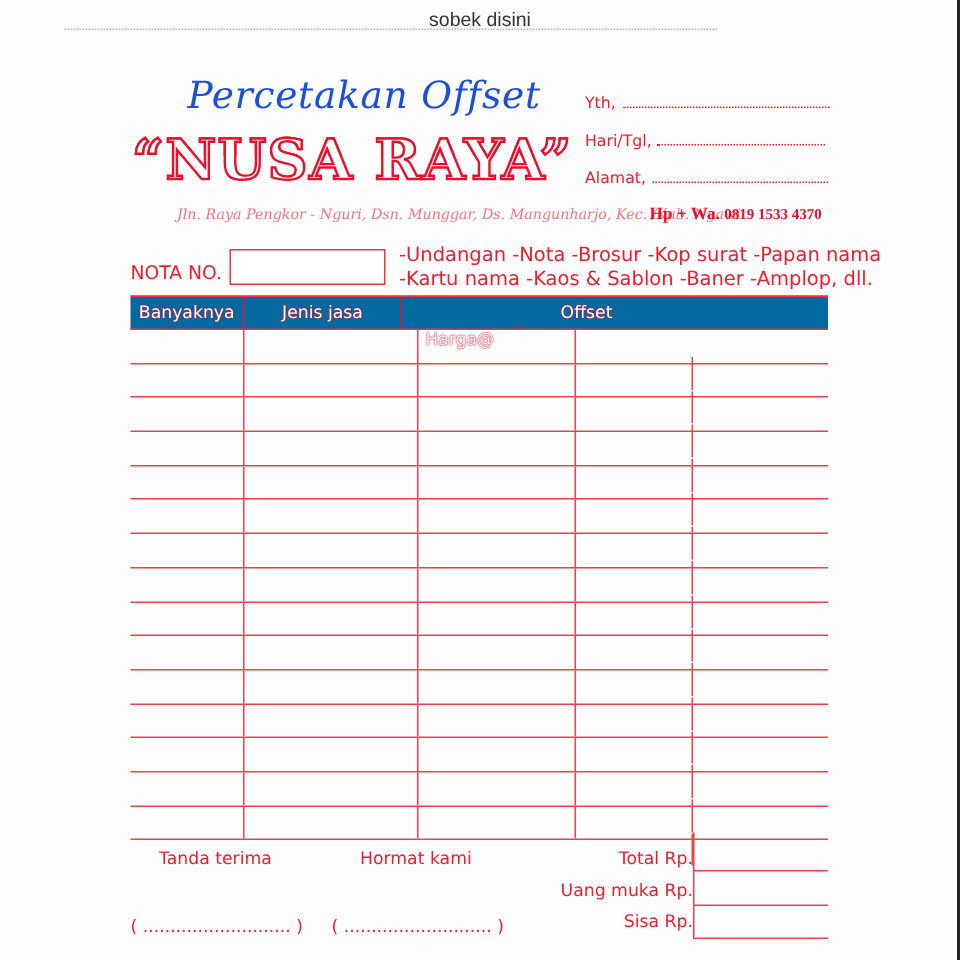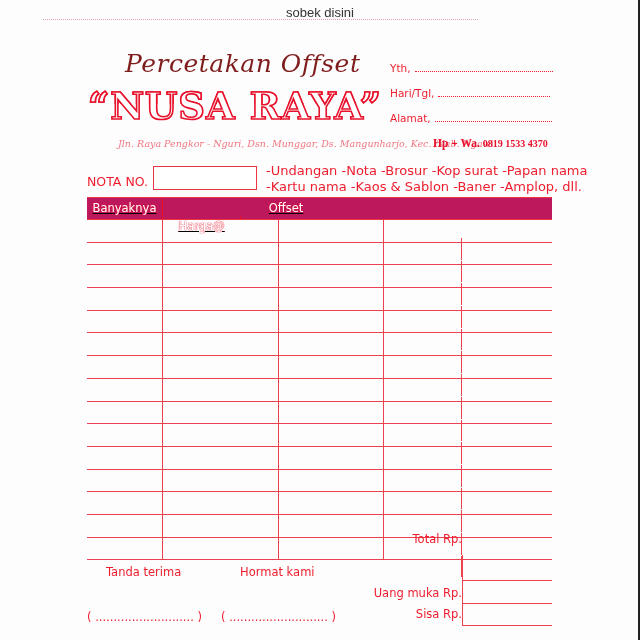--- a/index.html
+++ b/index.html
@@ -1,33 +1,33 @@
 <!DOCTYPE html>
 <html><head>
 <meta charset="utf-8">
 <style>
   html, body { margin:0; padding:0; }
   body { width:640px; height:640px; background:#fdfdfd; position:relative; overflow:hidden; font-family:"DejaVu Sans", sans-serif; }
   .right-edge { position:absolute; top:0; right:0; width:2px; height:640px; background:#222; }
   .tear-label { position:absolute; top:5px; left:0; width:640px; text-align:center; font-family:"Liberation Sans", sans-serif; font-size:13px; color:#333; }
   .tear-line { position:absolute; top:19px; left:43px; width:435px; border-top:1px dotted #e8a0a8; }
-  .script { position:absolute; font-family:"DejaVu Serif", serif; font-style:italic; color:#7f1d1d; }
+  .script { position:absolute; font-family:"DejaVu Serif", serif; font-style:italic; color:#1d4ed8; }
   .title-sub { top:49px; left:125px; font-size:25px; letter-spacing:0.5px; }
   .title-main { position:absolute; top:84px; left:88px; font-family:"DejaVu Serif", serif; font-weight:bold; font-size:37px; letter-spacing:1px; color:#fff;
     -webkit-text-stroke:1.6px #e8102a; background:linear-gradient(#e8102a 0%, #e8102a 45%, transparent 45%); -webkit-background-clip:text; background-clip:text; }
   .address { top:138px; left:118px; font-size:9.5px; color:#f07782; white-space:nowrap; }
   .hp { position:absolute; top:137px; left:433px; font-family:"Liberation Serif", serif; font-weight:bold; font-size:11.5px; color:#e8102a; white-space:nowrap; }
   .hp .num { font-size:10px; }
   .field { position:absolute; left:390px; font-family:"DejaVu Sans", sans-serif; font-size:10.5px; color:#ee1d2e; white-space:nowrap; }
   .field .dots { display:inline-block; width:140px; border-bottom:1px dotted #ee1d2e; margin-left:4px; height:9px; }
   .nota-label { position:absolute; top:174px; left:87px; font-family:"DejaVu Sans", sans-serif; font-size:12.5px; color:#ee1d2e; }
   .nota-box { position:absolute; top:166px; left:153px; width:102px; height:22px; border:1px solid #ee3344; background:#fff; }
   .services { position:absolute; left:266px; font-family:"DejaVu Sans", sans-serif; font-size:13px; color:#ee1d2e; white-space:nowrap; }
   .table { position:absolute; top:197px; left:87px; width:465px; }
-  .thead { display:flex; height:21px; background:#be185d; border-top:1px solid #ee3344; border-bottom:1px solid #ee3344;text-decoration:underline; }
+  .thead { display:flex; height:21px; background:#0369a1; border-top:1px solid #ee3344; border-bottom:1px solid #ee3344; }
   .th { font-family:"DejaVu Sans", sans-serif; font-size:11.5px; color:#fff; text-align:center; line-height:21px; border-right:1px solid #e8102a; box-sizing:border-box;
     text-shadow: 0 0 1px #e8102a, 0 0 1px #e8102a; }
   .th:last-child { border-right:none; }
   .row { display:flex; height:22.7px; border-bottom:1px solid #f0404f; box-sizing:border-box; }
   .cell { border-right:1px solid #f0404f; box-sizing:border-box; height:100%; }
   .cell:last-child { border-right:none; }
   .c1 { width:76px; } .c2 { width:116px; } .c3 { width:105px; } .c4 { width:78px;margin-top:18px; } .c5 { width:90px; }
   .sig-label { position:absolute; top:565px; font-family:"DejaVu Sans", sans-serif; font-size:11.5px; color:#ee1d2e; }
   .sig-line { position:absolute; top:610px; font-family:"DejaVu Sans", sans-serif; font-size:11.5px; color:#ee1d2e; white-space:nowrap; }
   .sum-label { position:absolute; right:178px; font-family:"DejaVu Sans", sans-serif; font-size:11.5px; color:#ee1d2e; text-align:right; white-space:nowrap; }
@@ -62,20 +62,21 @@
 
 <div class="nota-label">NOTA NO.</div>
 <div class="nota-box"></div>
 
 <div class="services" style="top:163px;">-Undangan -Nota -Brosur -Kop surat -Papan nama</div>
 <div class="services" style="top:179px;">-Kartu nama -Kaos &amp; Sablon -Baner -Amplop, dll.</div>
 
 <div class="table">
   <div class="thead">
     <div class="th c1">Banyaknya</div>
+    <div class="th c3">Jenis jasa</div>
     <div class="th c4">Harga@</div>
     <div class="th c5">Offset</div>
   </div>
   <div id="rows">
       <div class="row">
         <div class="cell c1"></div>
         <div class="cell c2"></div>
         <div class="cell c3"></div>
         <div class="cell c4"></div>
         <div class="cell c5"></div>
@@ -179,19 +180,19 @@
         <div class="cell c5"></div>
       </div>
     </div>
 </div>
 
 <div class="sig-label" style="left:106px;text-align:right;">Tanda terima</div>
 <div class="sig-label" style="left:240px;">Hormat kami</div>
 <div class="sig-line" style="left:87px;">( ........................... )</div>
 <div class="sig-line" style="left:221px;">( ........................... )</div>
 
-<div class="sum-label" style="top:532px;">Total Rp.</div>
+<div class="sum-label" style="top:565px;">Total Rp.</div>
 <div class="sum-label" style="top:586px;">Uang muka Rp.</div>
 <div class="sum-label" style="top:607px;">Sisa Rp.</div>
 <div class="sum-vline"></div>
 <div class="sum-hline" style="top:580px;"></div>
 <div class="sum-hline" style="top:603px;"></div>
 <div class="sum-hline" style="top:625px;"></div>
 
 </body></html>

